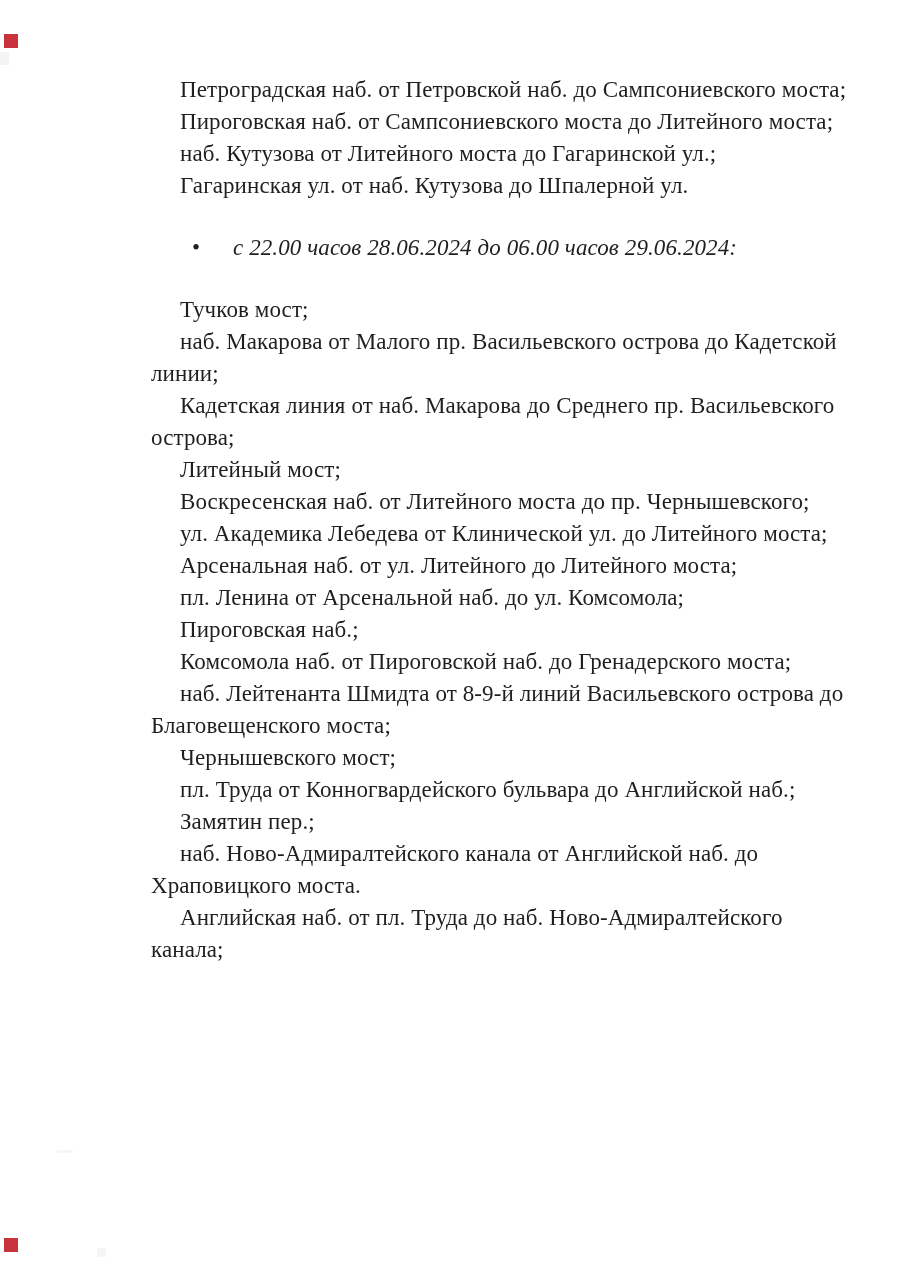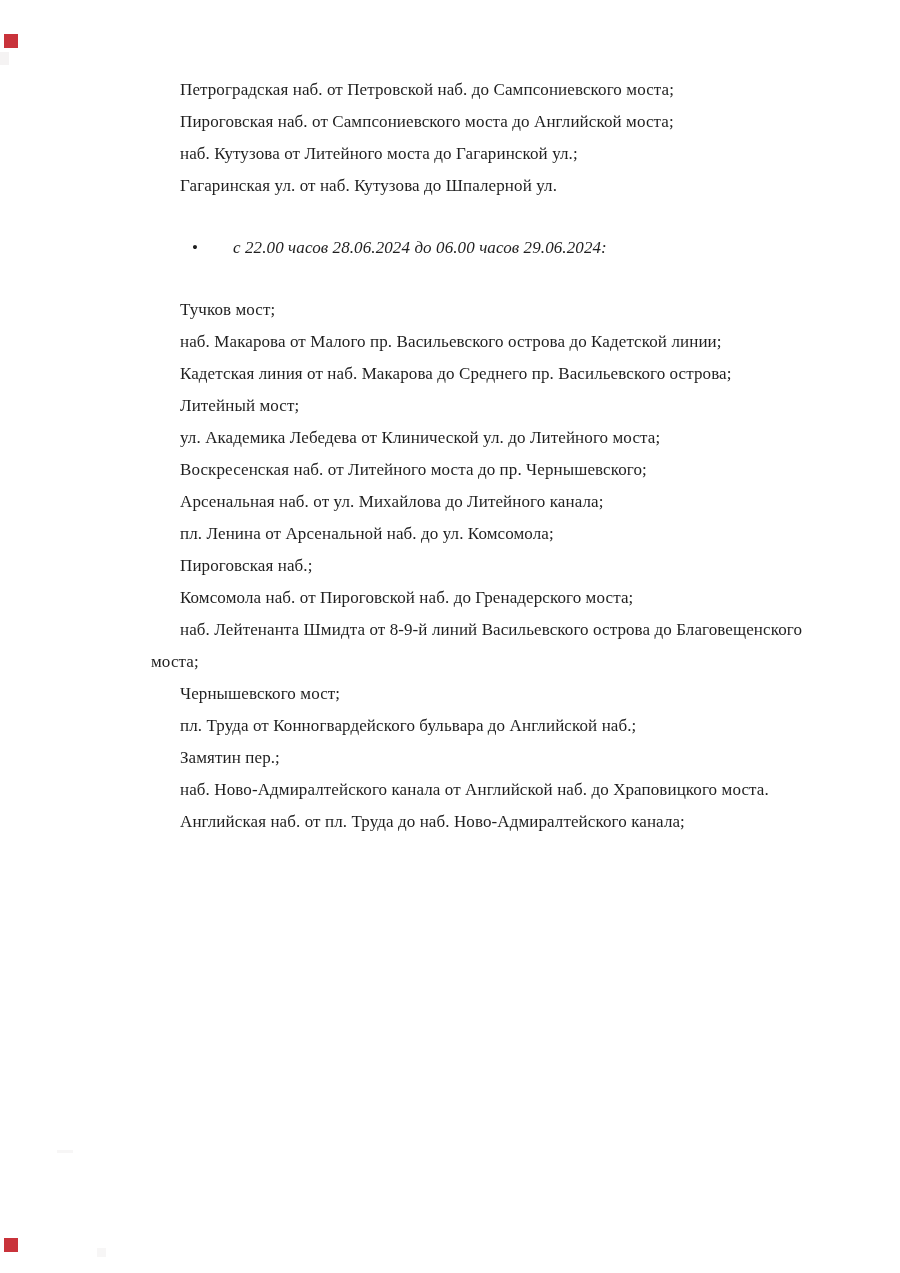--- a/index.html
+++ b/index.html
@@ -33,21 +33,21 @@
     pointer-events: none;
   }
   .artifact-1 { left: 0; top: 52px; width: 9px; height: 13px; background: #f5f3f3; }
   .artifact-2 { left: 97px; top: 1248px; width: 9px; height: 9px; background: #f7f6f6; }
   .artifact-3 { left: 57px; top: 1150px; width: 16px; height: 3px; background: #f7f6f6; }
   .text-block {
     position: absolute;
     left: 151px;
     top: 74px;
     width: 700px;
-    font-size: 17px;
+    font-size: 23px;
     line-height: 32px;
     letter-spacing: 0.1px;
   }
   .text-block p {
     margin: 0;
     text-indent: 29px;
   }
   .spacer {
     height: 30px;
   }
@@ -71,39 +71,39 @@
   <div class="corner-marker top" style="background: rgb(201, 51, 59);"></div>
   <div class="corner-marker bottom" style="background: rgb(201, 51, 59);"></div>
 
   <div class="scan-artifact artifact-1"></div>
   <div class="scan-artifact artifact-2"></div>
   <div class="scan-artifact artifact-3"></div>
 
   <div class="text-block">
 
     <p>Петроградская наб. от Петровской наб. до Сампсониевского моста;</p>
-    <p>Пироговская наб. от Сампсониевского моста до Английской моста;</p>
+    <p>Пироговская наб. от Сампсониевского моста до Литейного моста;</p>
     <p>наб. Кутузова от Литейного моста до Гагаринской ул.;</p>
     <p>Гагаринская ул. от наб. Кутузова до Шпалерной ул.</p>
 
     <div class="spacer"></div>
 
     <p class="bullet-line">
       <span class="bullet-marker">•</span><span>с 22.00 часов 28.06.2024 до 06.00 часов 29.06.2024:</span>
     </p>
 
     <div class="spacer"></div>
 
     <p>Тучков мост;</p>
     <p>наб. Макарова от Малого пр. Васильевского острова до Кадетской линии;</p>
     <p>Кадетская линия от наб. Макарова до Среднего пр. Васильевского острова;</p>
     <p>Литейный мост;</p>
+    <p>Воскресенская наб. от Литейного моста до пр. Чернышевского;</p>
     <p>ул. Академика Лебедева от Клинической ул. до Литейного моста;</p>
-    <p>Воскресенская наб. от Литейного моста до пр. Чернышевского;</p>
-    <p>Арсенальная наб. от ул. Михайлова до Литейного канала;</p>
+    <p>Арсенальная наб. от ул. Литейного до Литейного моста;</p>
     <p>пл. Ленина от Арсенальной наб. до ул. Комсомола;</p>
     <p>Пироговская наб.;</p>
     <p>Комсомола наб. от Пироговской наб. до Гренадерского моста;</p>
     <p>наб. Лейтенанта Шмидта от 8-9-й линий Васильевского острова до Благовещенского моста;</p>
     <p>Чернышевского мост;</p>
     <p>пл. Труда от Конногвардейского бульвара до Английской наб.;</p>
     <p>Замятин пер.;</p>
     <p>наб. Ново-Адмиралтейского канала от Английской наб. до Храповицкого моста.</p>
     <p>Английская наб. от пл. Труда до наб. Ново-Адмиралтейского канала;</p>
 

